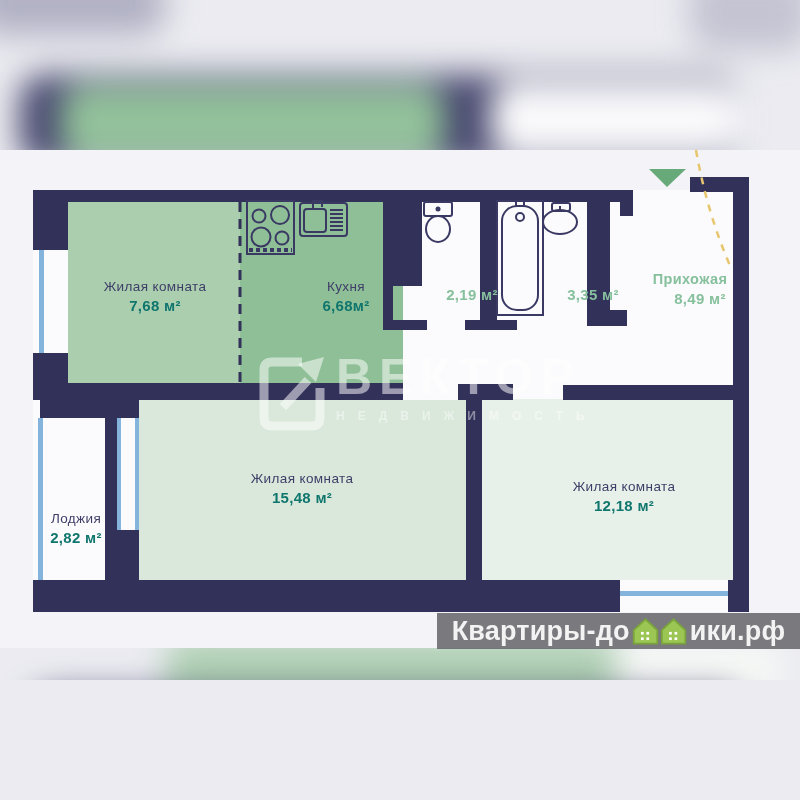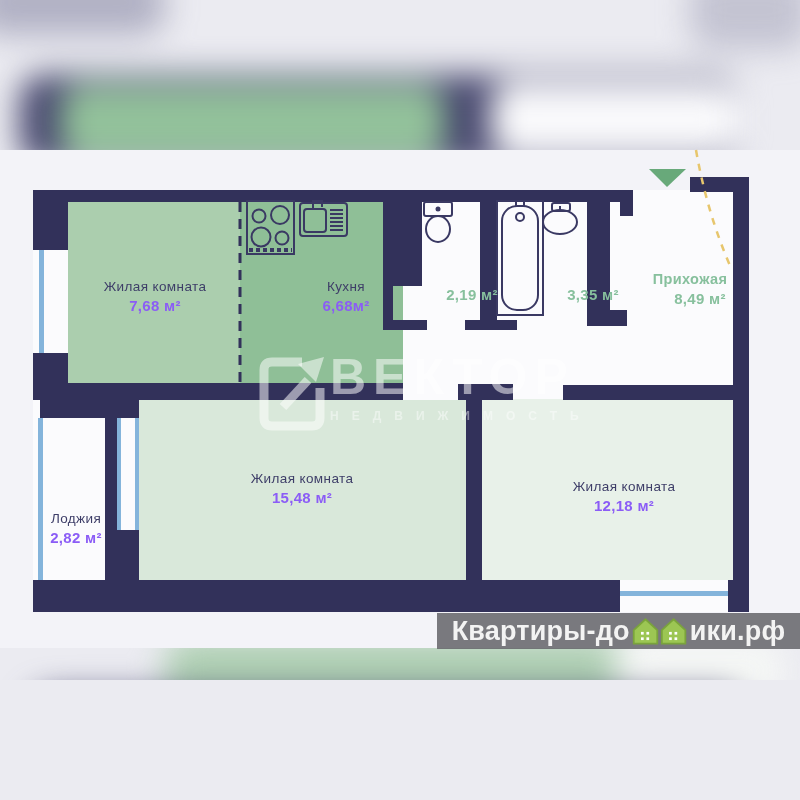--- a/index.html
+++ b/index.html
@@ -8,27 +8,27 @@
   
   .blur-band{position:absolute;left:0;width:800px;overflow:hidden;background:#ebebf1;}
   .blur-band .blobs{position:absolute;inset:-30px;filter:blur(16px);}
   .blob{position:absolute;border-radius:24px;}
   
   #photo-bg{position:absolute;left:0;top:150px;width:800px;height:498px;background:#f3f3f8;}
   #plan-svg{position:absolute;left:0;top:0;width:800px;height:800px;}
   
   .rlabel{position:absolute;transform:translate(-50%,-50%);text-align:center;white-space:nowrap;z-index:5;}
   .rname{font-size:13.5px;font-weight:500;color:#3e3e68;letter-spacing:.4px;}
-  .rarea{font-size:15px;font-weight:bold;color:#8b5cf6;margin-top:3px;letter-spacing:.3px;}
+  .rarea{font-size:15px;font-weight:bold;color:#0f766e;margin-top:3px;letter-spacing:.3px;}
   .rlabel.green .rname{font-size:14.5px;color:#87c09d;font-weight:600;margin-left:12px;}
   .rlabel.green .rarea{color:#87c09d;font-weight:bold;margin-left:32px;}
   
   #wm-center{position:absolute;left:256px;top:352px;display:flex;align-items:flex-start;
              color:rgba(255,255,255,0.52);z-index:4;pointer-events:none;}
-  #wm-center .txt{margin-left:0;}
+  #wm-center .txt{margin-left:6px;}
   #wm-brand{font-size:50px;font-weight:bold;letter-spacing:7px;line-height:1.0;}
   #wm-sub{font-size:12px;font-weight:bold;letter-spacing:13px;margin-top:7px;opacity:.85;}
   
   #wm-bar{position:absolute;left:437px;top:613px;width:363px;height:36px;
           background:rgba(104,104,108,0.88);display:flex;align-items:center;justify-content:center;
           z-index:6;color:#f3f3f3;font-weight:bold;font-size:27px;letter-spacing:.2px;}
   #wm-bar svg{margin:0 1px;display:block;}
 </style>
 </head>
 <body>

